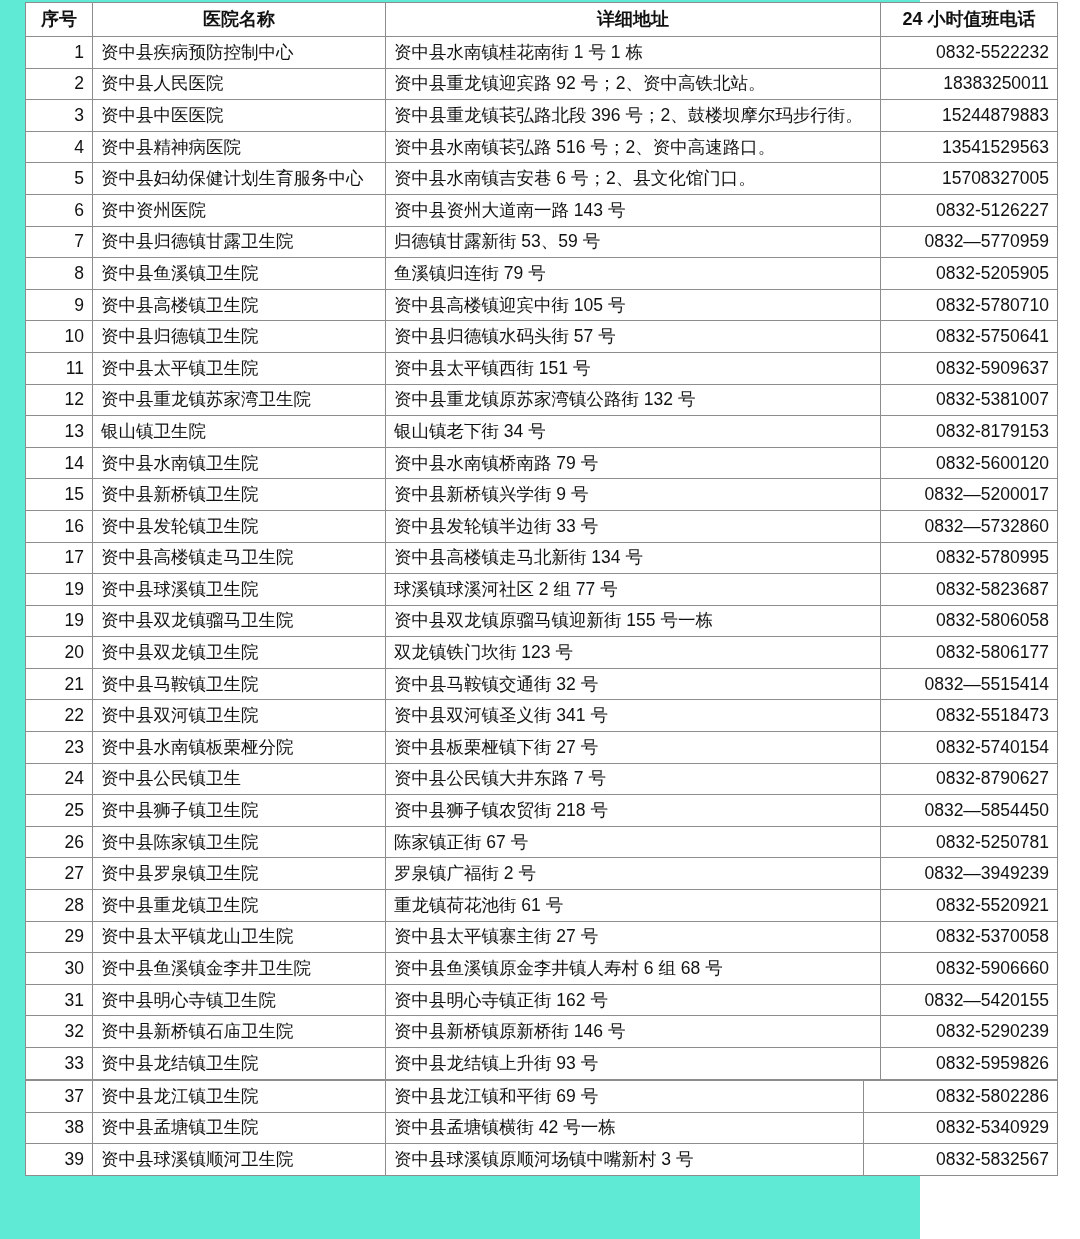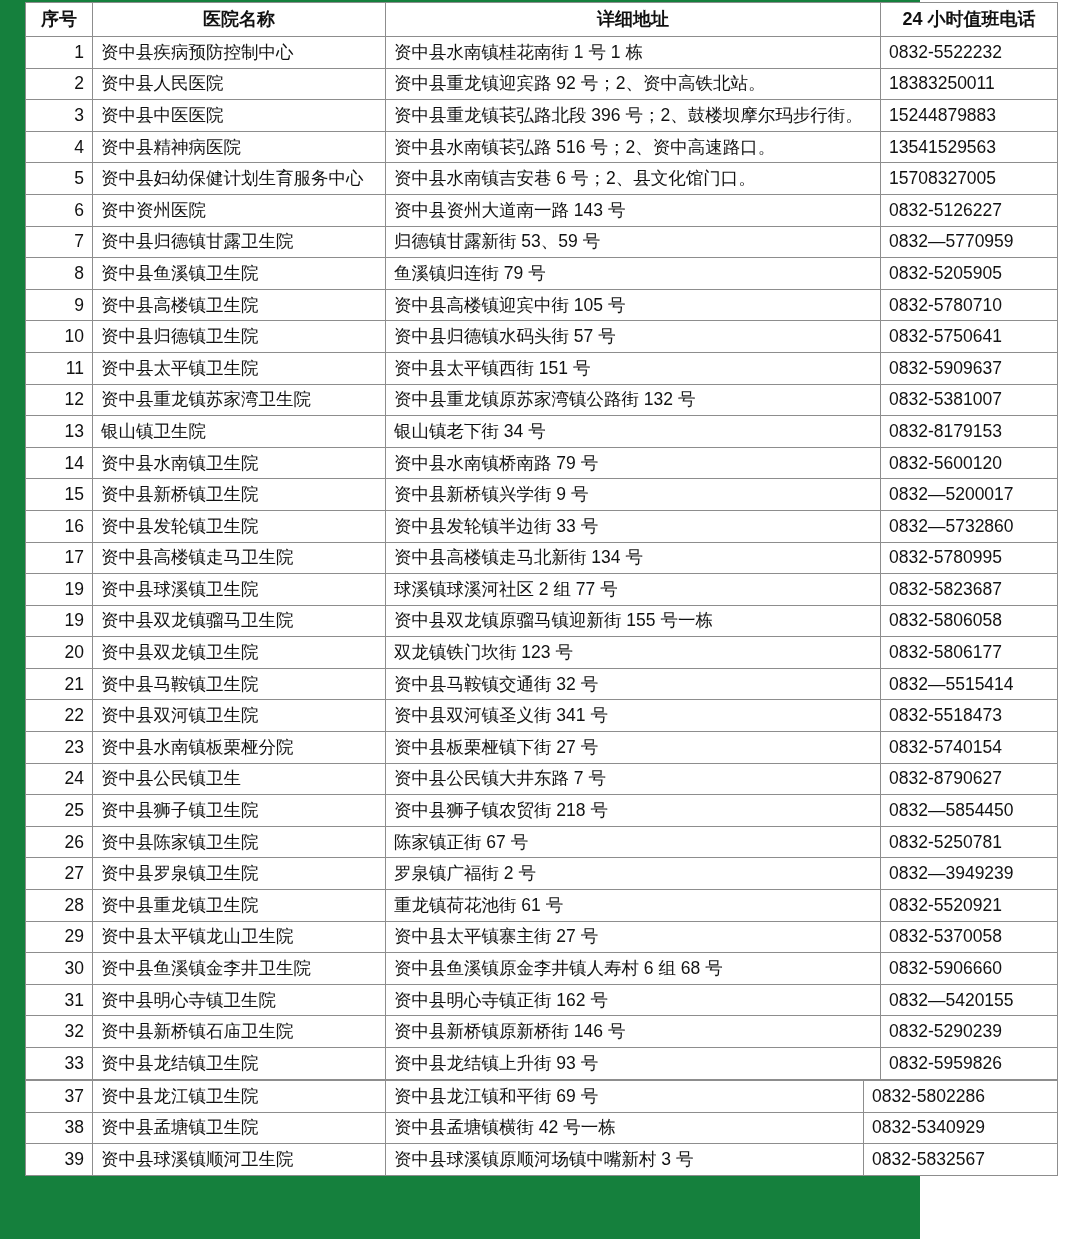--- a/index.html
+++ b/index.html
@@ -12,21 +12,21 @@
     height: 1239px;
     font-family: "Liberation Sans", "DejaVu Sans", sans-serif;
     color: #111111;
     overflow: hidden;
   }
 
   .page {
     position: relative;
     width: 920px;
     height: 1239px;
-    background: #15803d;
+    background: #5eead4;
     box-sizing: border-box;
   }
 
   .segment {
     position: absolute;
     left: 25px;
     width: 1032px;
     box-sizing: border-box;
   }
 
@@ -64,21 +64,21 @@
   table.directory th {
     font-weight: bold;
     text-align: center;
     font-size: 18px;
     height: 33px;
   }
 
   td.c-index { text-align: right; padding-right: 11px; }
   td.c-name  { text-align: left;  padding-left: 10px; }
   td.c-addr  { text-align: left;  padding-left: 10px; }
-  td.c-phone { text-align: left; }
+  td.c-phone { text-align: right; }
 </style>
 </head>
 <body>
 
 <div class="page">
 
   <div class="segment" id="segment-top">
     <table class="directory">
       <colgroup>
         <col class="col-index">

